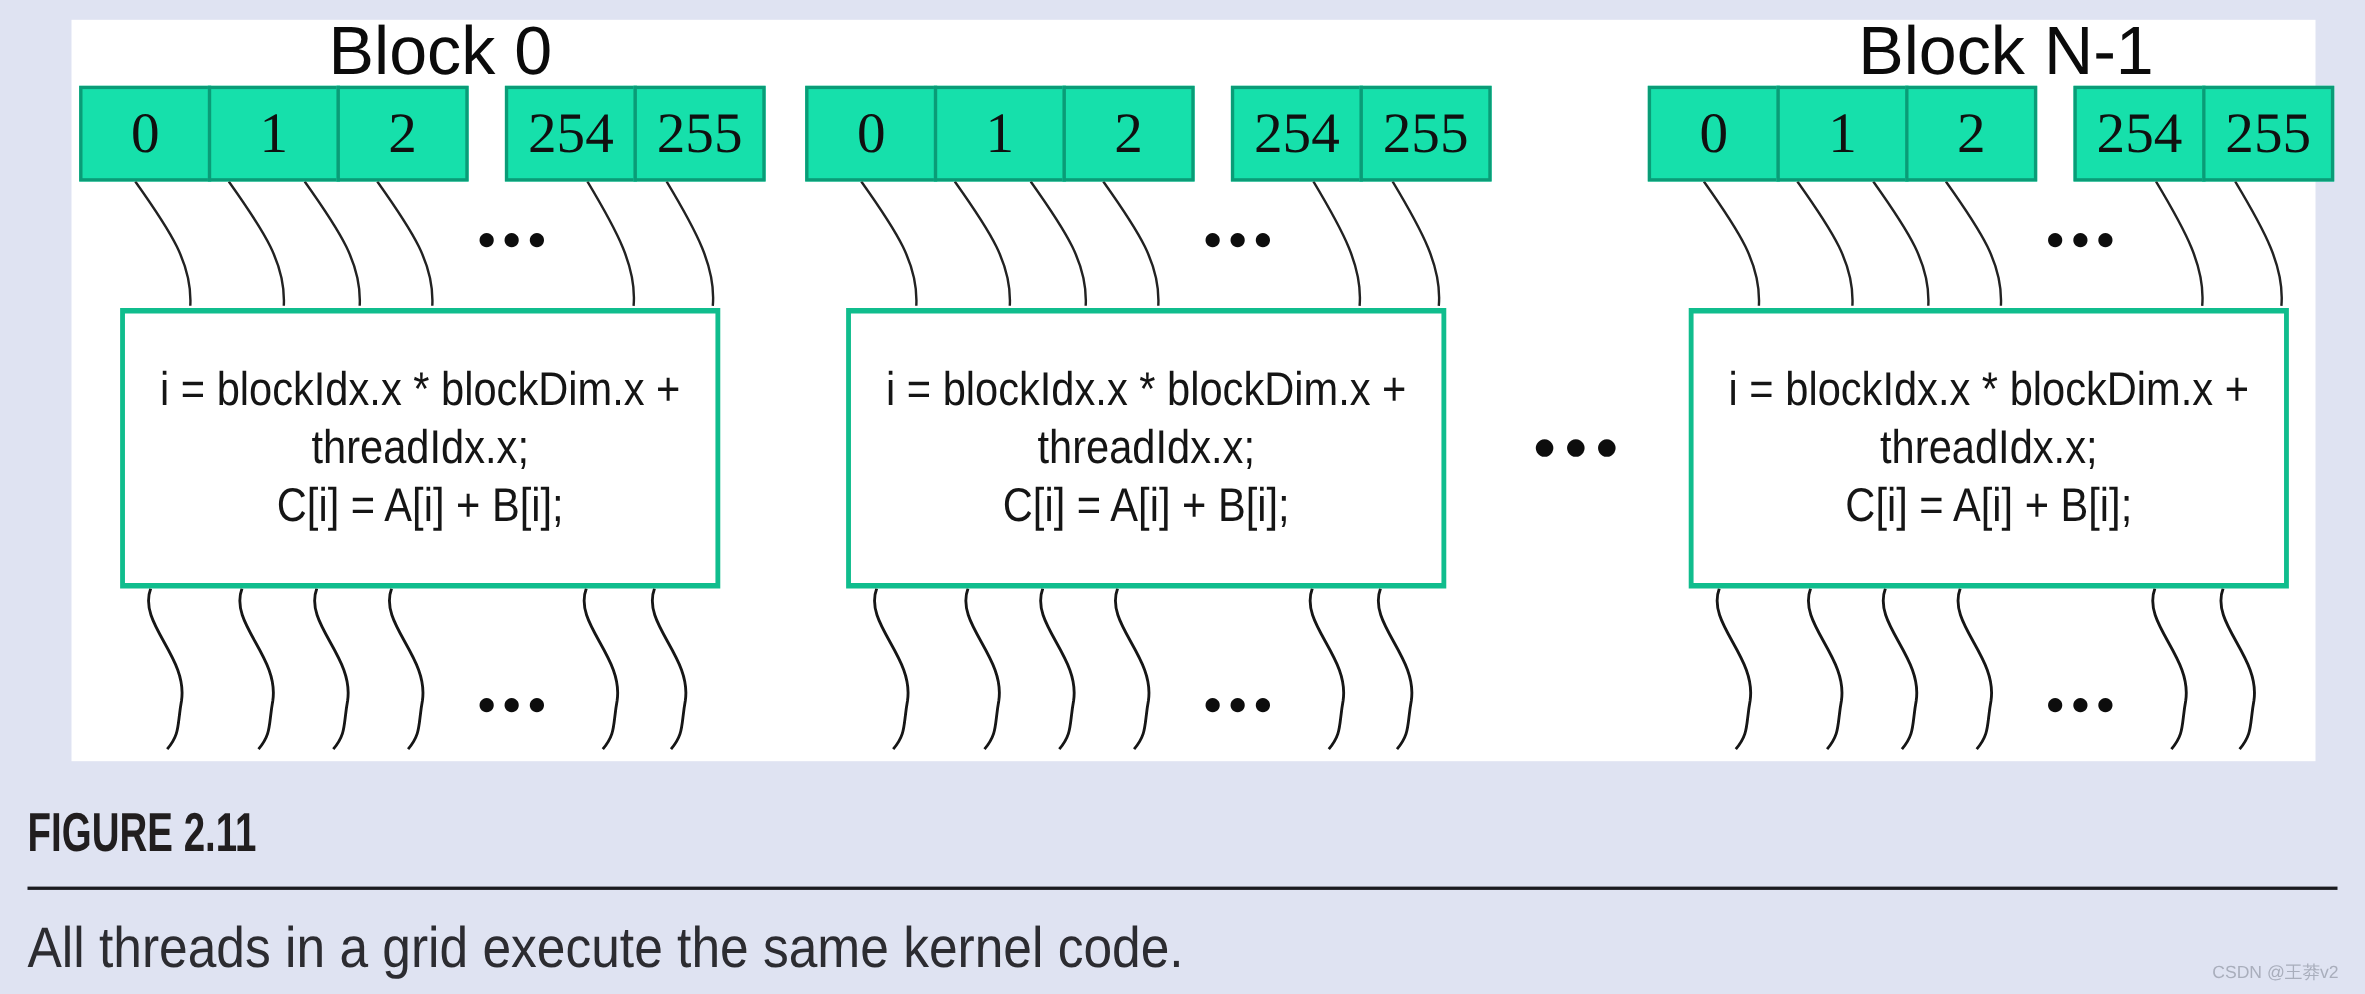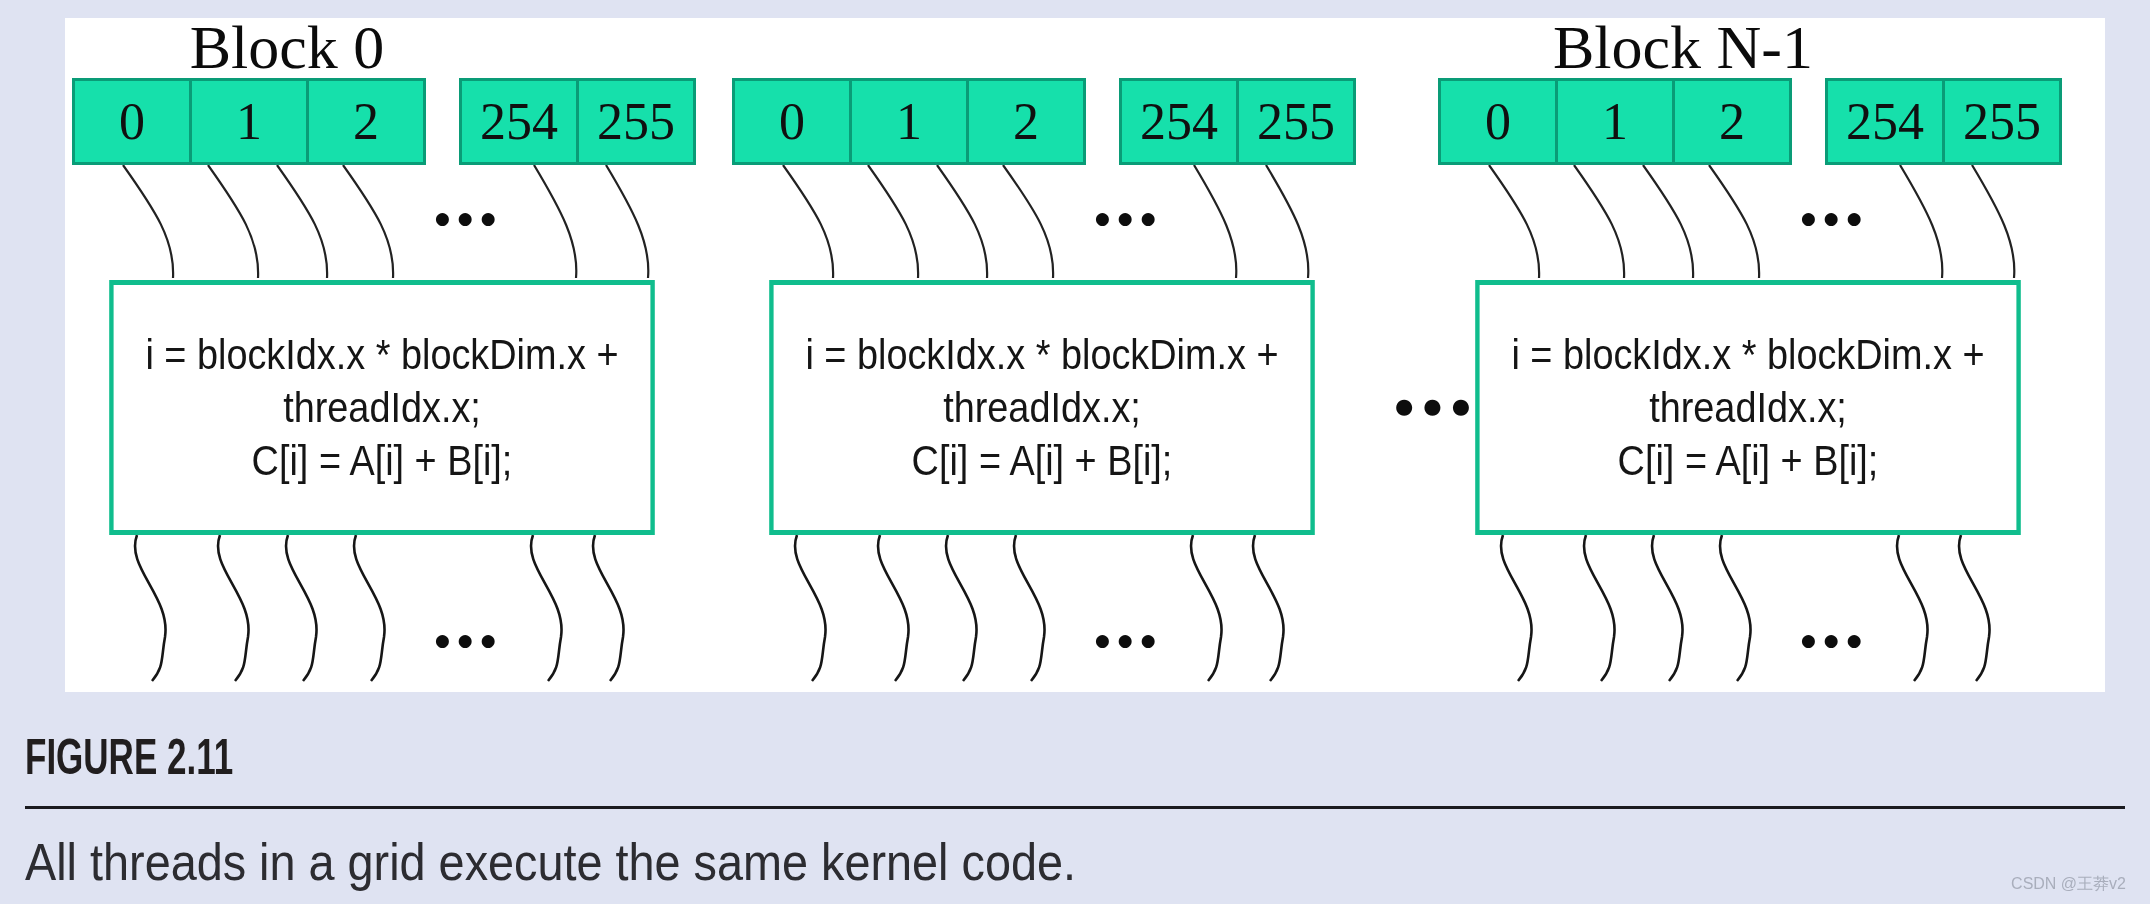--- a/index.html
+++ b/index.html
@@ -6,24 +6,24 @@
   body{
     width:2150px;height:904px;position:relative;overflow:hidden;
     background:#dfe3f2;
     font-family:"Liberation Sans",sans-serif;
   }
   .panel{
     position:absolute;left:65px;top:18px;width:2040px;height:674px;
     background:#ffffff;
   }
   .block{position:absolute;top:0;width:630px;height:674px;}
-  .b0{left:7px}.b1{left:667px}.b2{left:1373px}
+  .b0{left:7px}.b1{left:667px}.b2{left:1433px}
   .block-title{
-    position:absolute;top:-6px;left:0;width:430px;text-align:center;
-    font-family:Liberation Serif, serif;font-size:62px;line-height:70px;
+    position:absolute;top:-6px;left:0;width:430px;text-align:right;
+    font-family:Liberation Sans, sans-serif;font-size:62px;line-height:70px;
     color:#0b0b0b;white-space:nowrap;
   }
   .b2 .block-title{left:30px;}
   .cells{position:absolute;top:60px;left:0;display:flex;}
   .cell-group{display:flex;}
   .cell{
     width:114px;height:81px;background:#16e0ab;border:3px solid #0a9c77;
     display:flex;align-items:center;justify-content:center;
     font-family:"Liberation Serif",serif;font-size:52px;color:#101010;
   }

